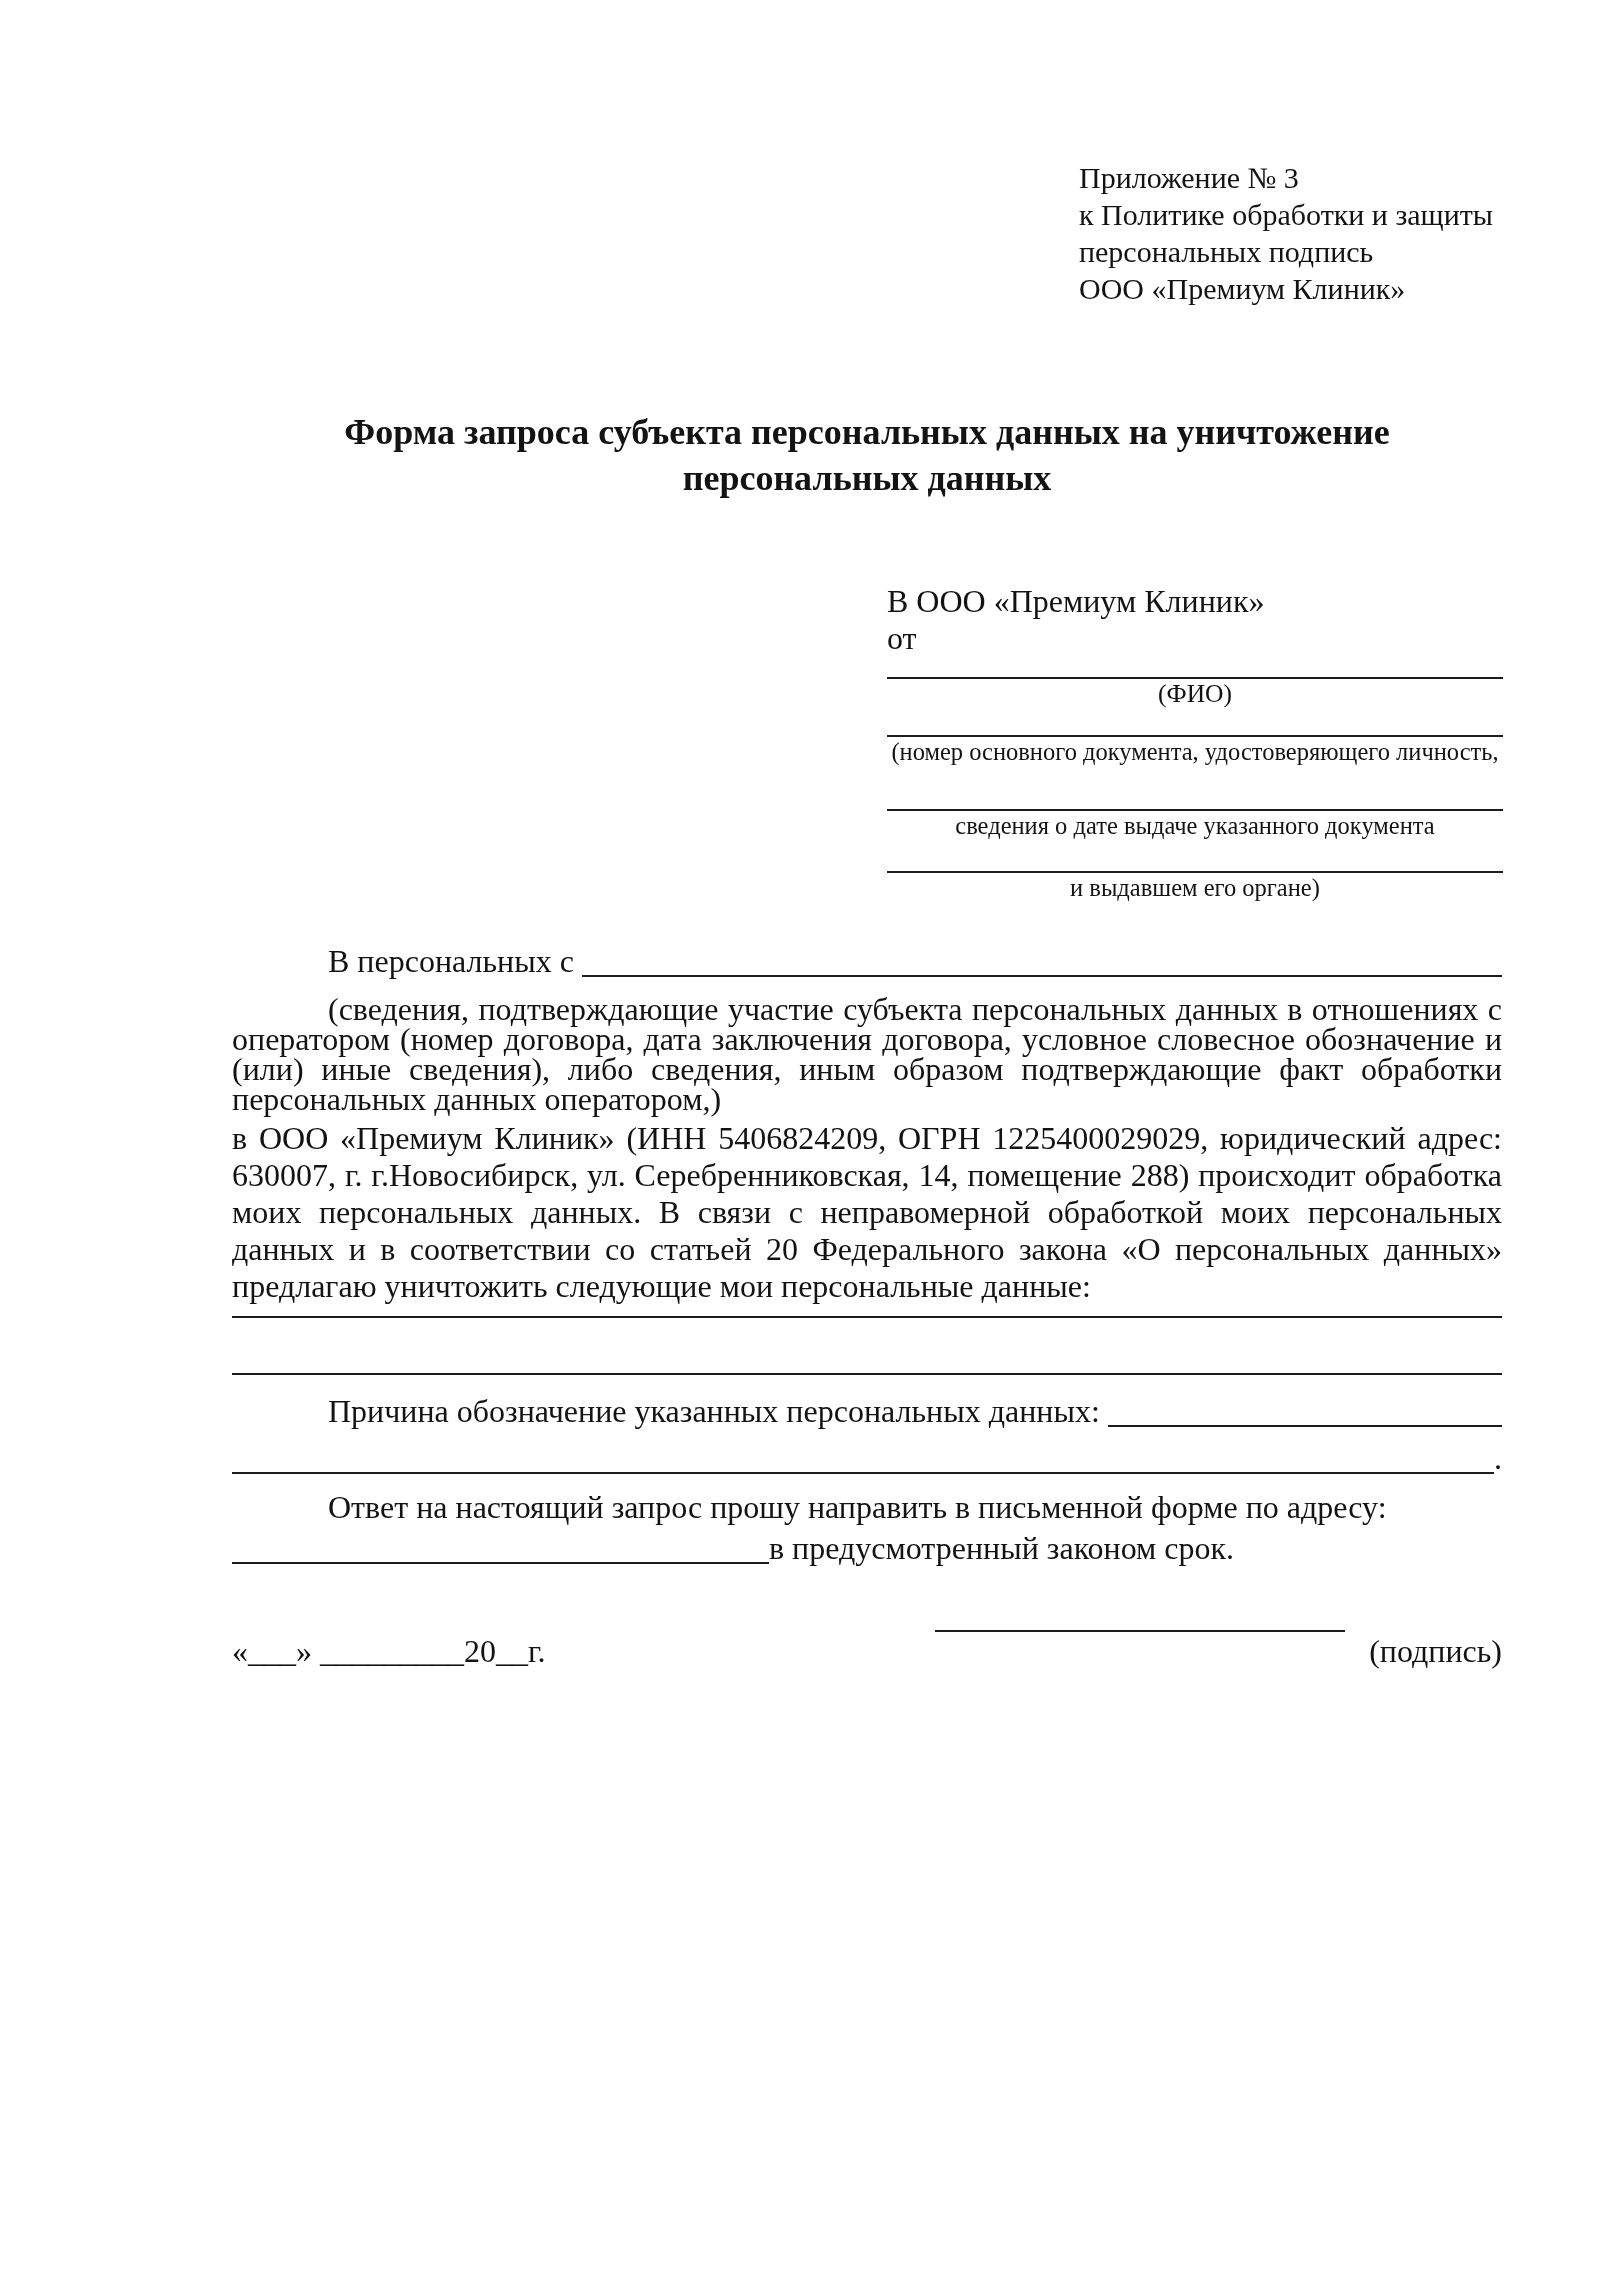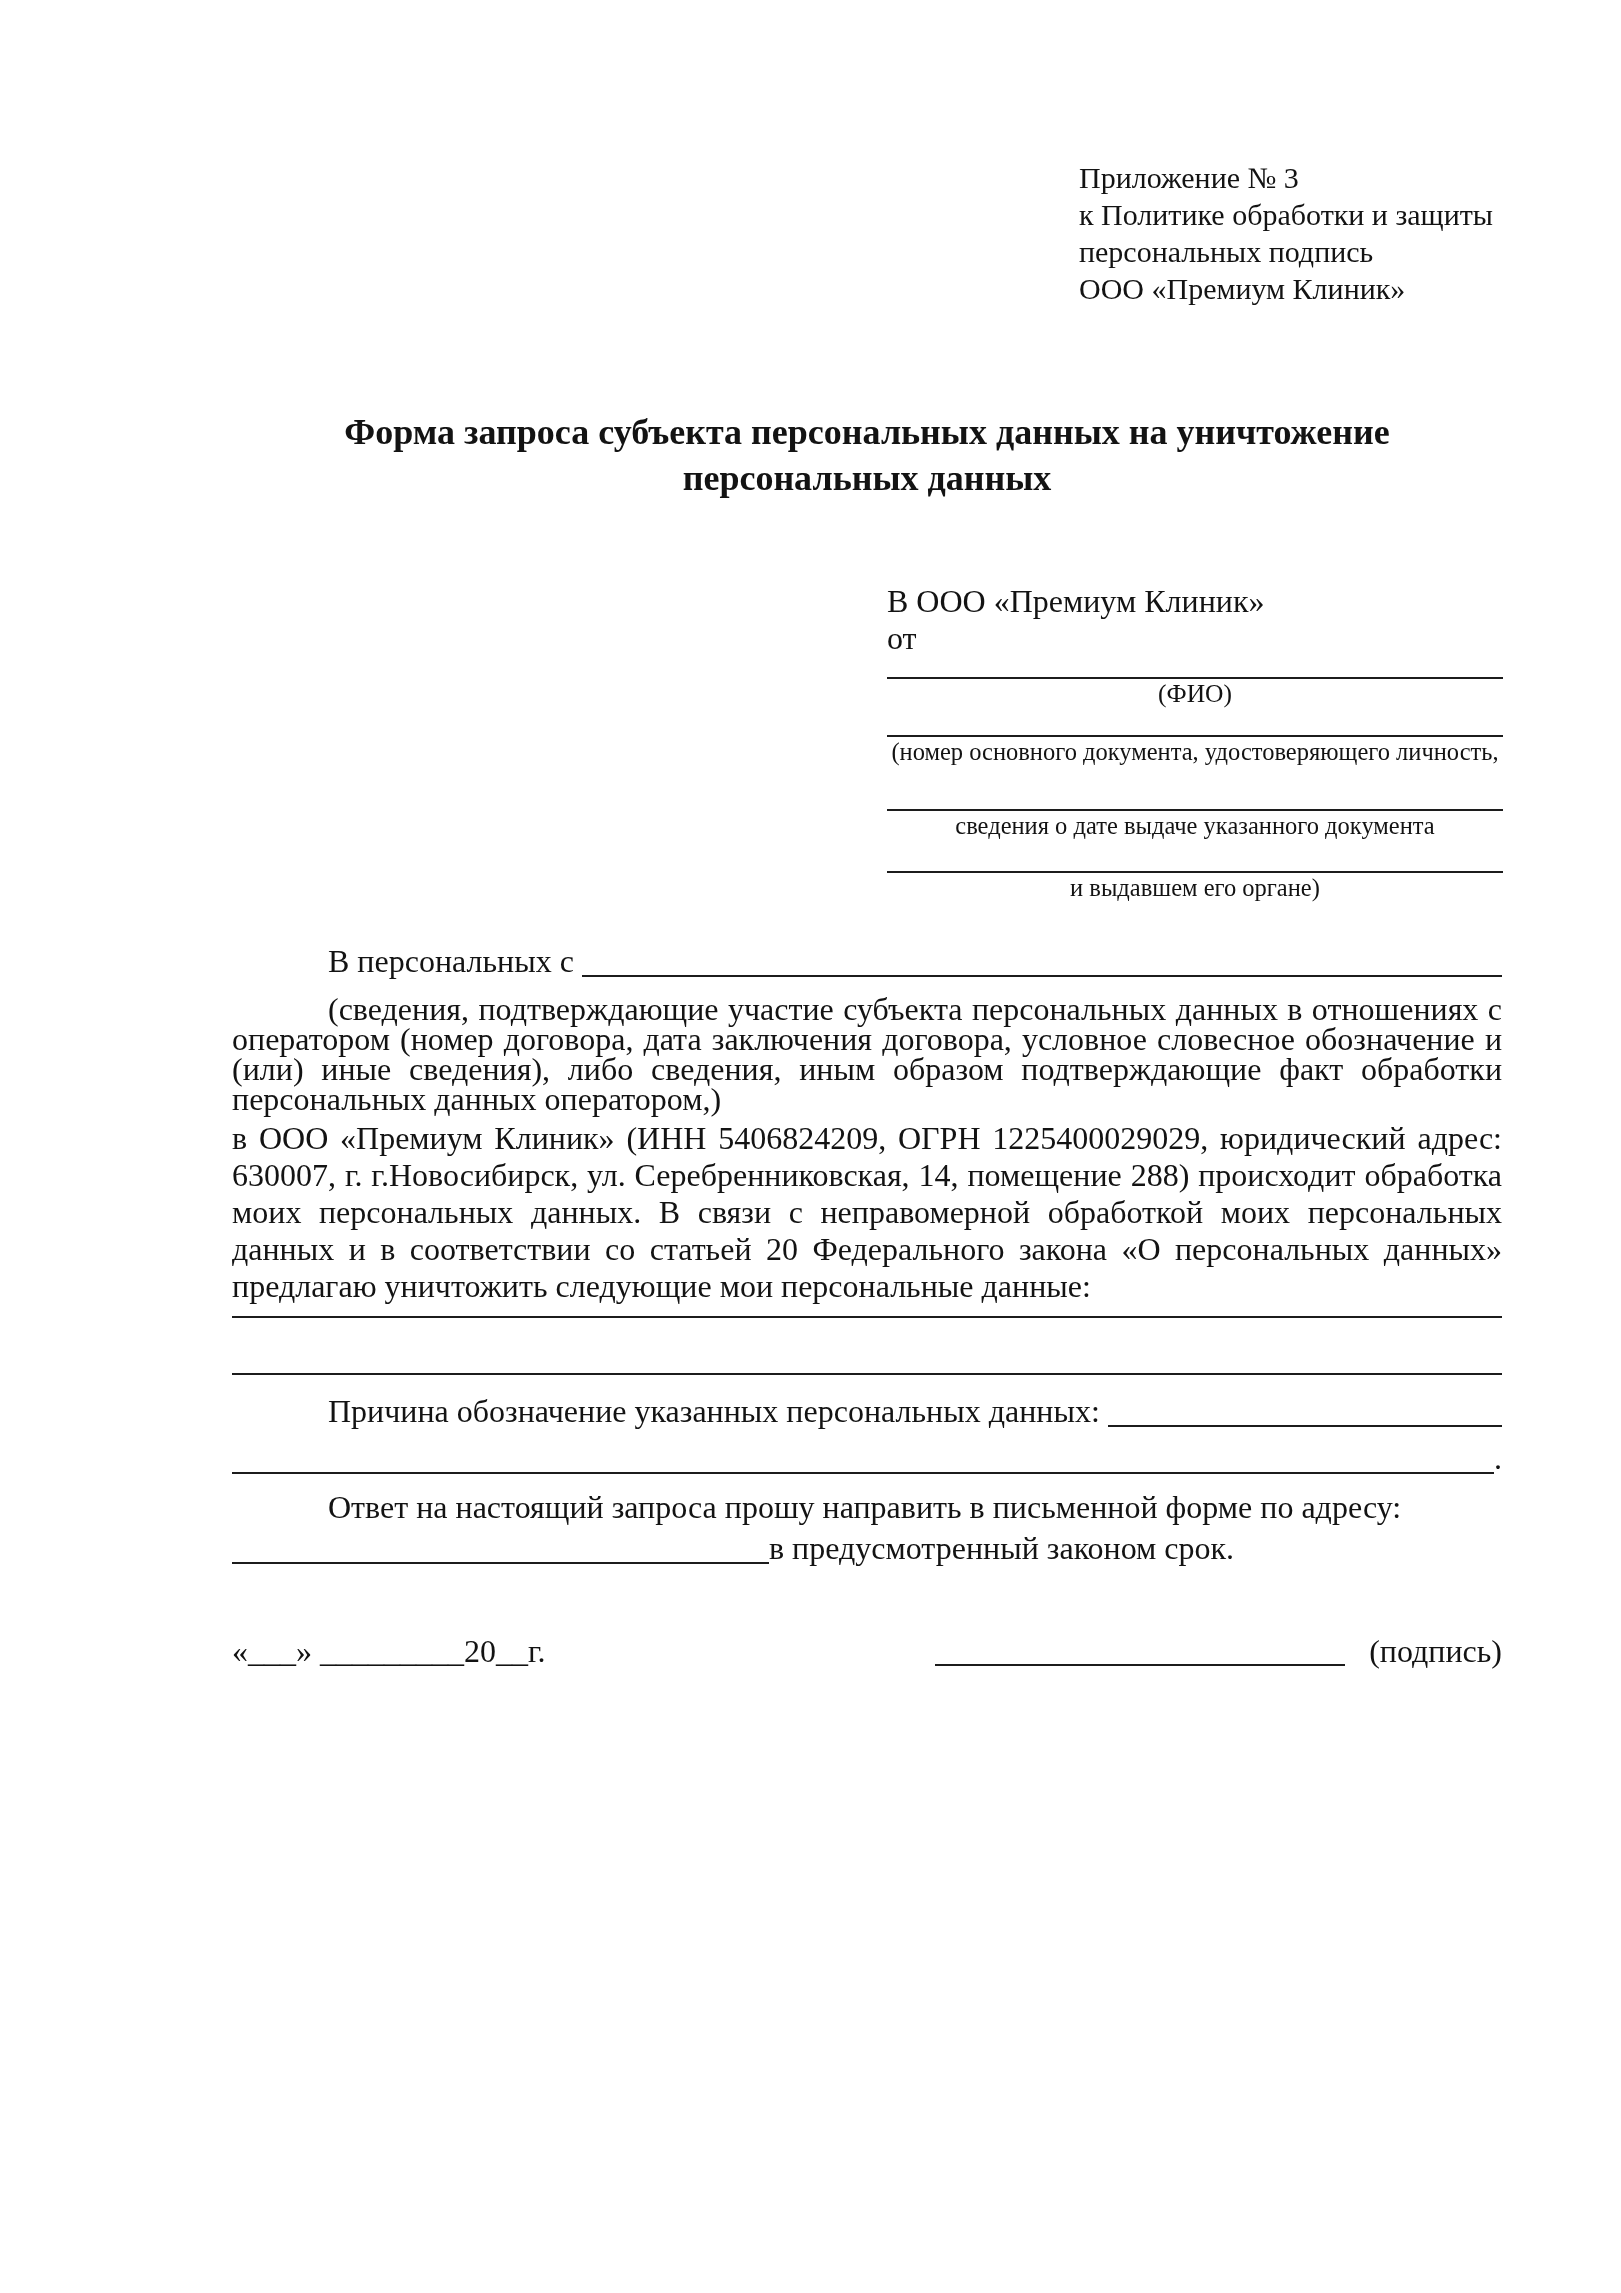--- a/index.html
+++ b/index.html
@@ -134,21 +134,21 @@
     margin-top: 61px;
     font-size: 32px;
     line-height: 43px;
     display: flex;
     justify-content: space-between;
     align-items: flex-end;
   }
   .date-blank { white-space: nowrap; }
   .signature-group {
     display: flex;
-    align-items: flex-end;
+    align-items: flex-start;
     gap: 24px;
   }
   .signature-line {
     width: 410px;
     border-bottom: 2.9px solid #1c1c1c;
     margin-bottom: 6.9px;
   }
   .signature-caption { white-space: nowrap; }
 </style>
 </head>
@@ -206,21 +206,21 @@
     <div class="reason-row">
       <span class="label">Причина обозначение указанных персональных данных:</span>
       <span class="fill"></span>
     </div>
 
     <div class="reason-tail">
       <span class="fill"></span>
       <span class="dot">.</span>
     </div>
 
-    <div class="response-paragraph">Ответ на настоящий запроса прошу направить в письменной форме по адресу:</div>
+    <div class="response-paragraph">Ответ на настоящий запрос прошу направить в письменной форме по адресу:</div>
 
     <div class="response-tail">
       <span class="lead-blank"></span>
       <span class="suffix">в предусмотренный законом срок.</span>
     </div>
 
     <div class="footer-row">
       <span class="date-blank">«___» _________20__г.</span>
       <span class="signature-group">
         <span class="signature-line"></span>

